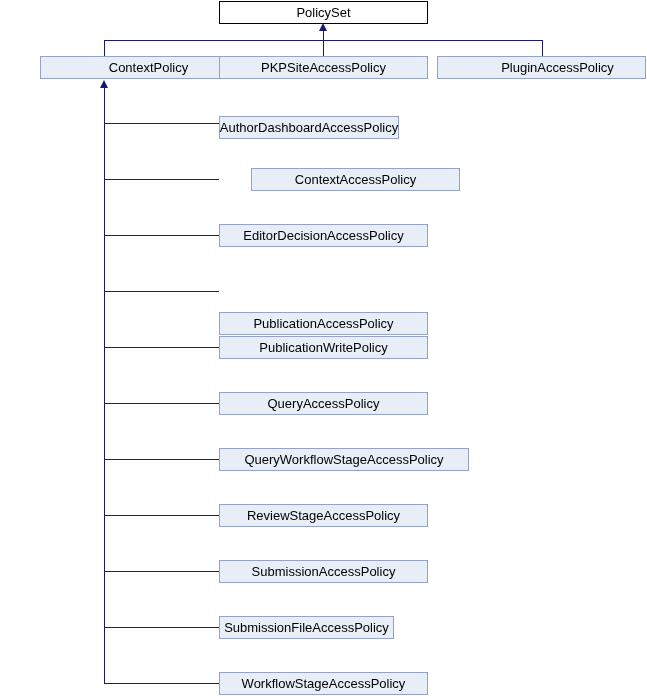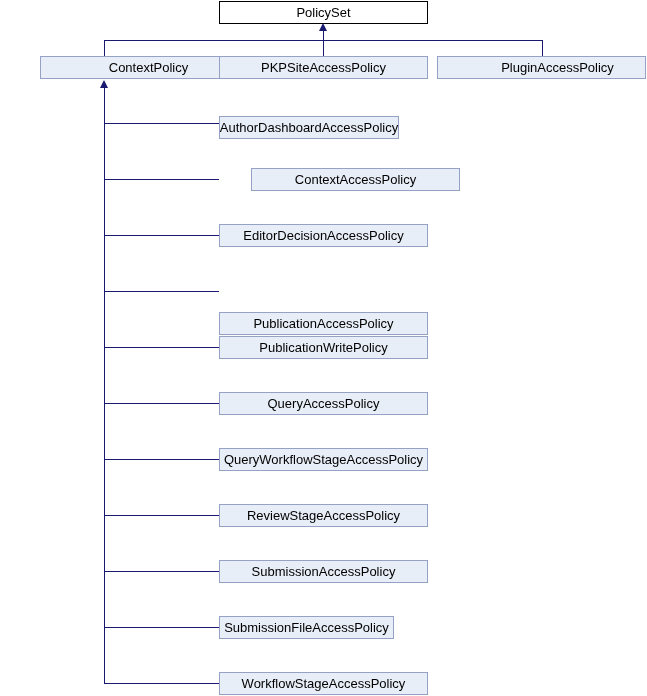--- a/index.html
+++ b/index.html
@@ -83,19 +83,19 @@
   <div class="edge hline" style="left:104px;top:571px;width:115px;"></div>
   <div class="edge hline" style="left:104px;top:627px;width:115px;"></div>
   <div class="edge hline" style="left:104px;top:683px;width:115px;"></div>
 
   <div class="node" style="left:219px;top:116px;width:180px;">AuthorDashboardAccessPolicy</div>
   <div class="node" style="left:227px;top:168px;width:209px;margin-left:24px;">ContextAccessPolicy</div>
   <div class="node" style="left:219px;top:224px;width:209px;">EditorDecisionAccessPolicy</div>
   <div class="node" style="left:219px;top:280px;width:209px;margin-top:32px;">PublicationAccessPolicy</div>
   <div class="node" style="left:219px;top:336px;width:209px;">PublicationWritePolicy</div>
   <div class="node" style="left:219px;top:392px;width:209px;">QueryAccessPolicy</div>
-  <div class="node" style="left:219px;top:448px;width:209px;">QueryWorkflowStageAccessPolicy</div>
+  <div class="node" style="left:219px;top:448px;width:250px;">QueryWorkflowStageAccessPolicy</div>
   <div class="node" style="left:219px;top:504px;width:209px;">ReviewStageAccessPolicy</div>
   <div class="node" style="left:219px;top:560px;width:209px;">SubmissionAccessPolicy</div>
   <div class="node" style="left:219px;top:616px;width:175px;">SubmissionFileAccessPolicy</div>
   <div class="node" style="left:219px;top:672px;width:209px;">WorkflowStageAccessPolicy</div>
 
 </div>
 
 </body></html>

